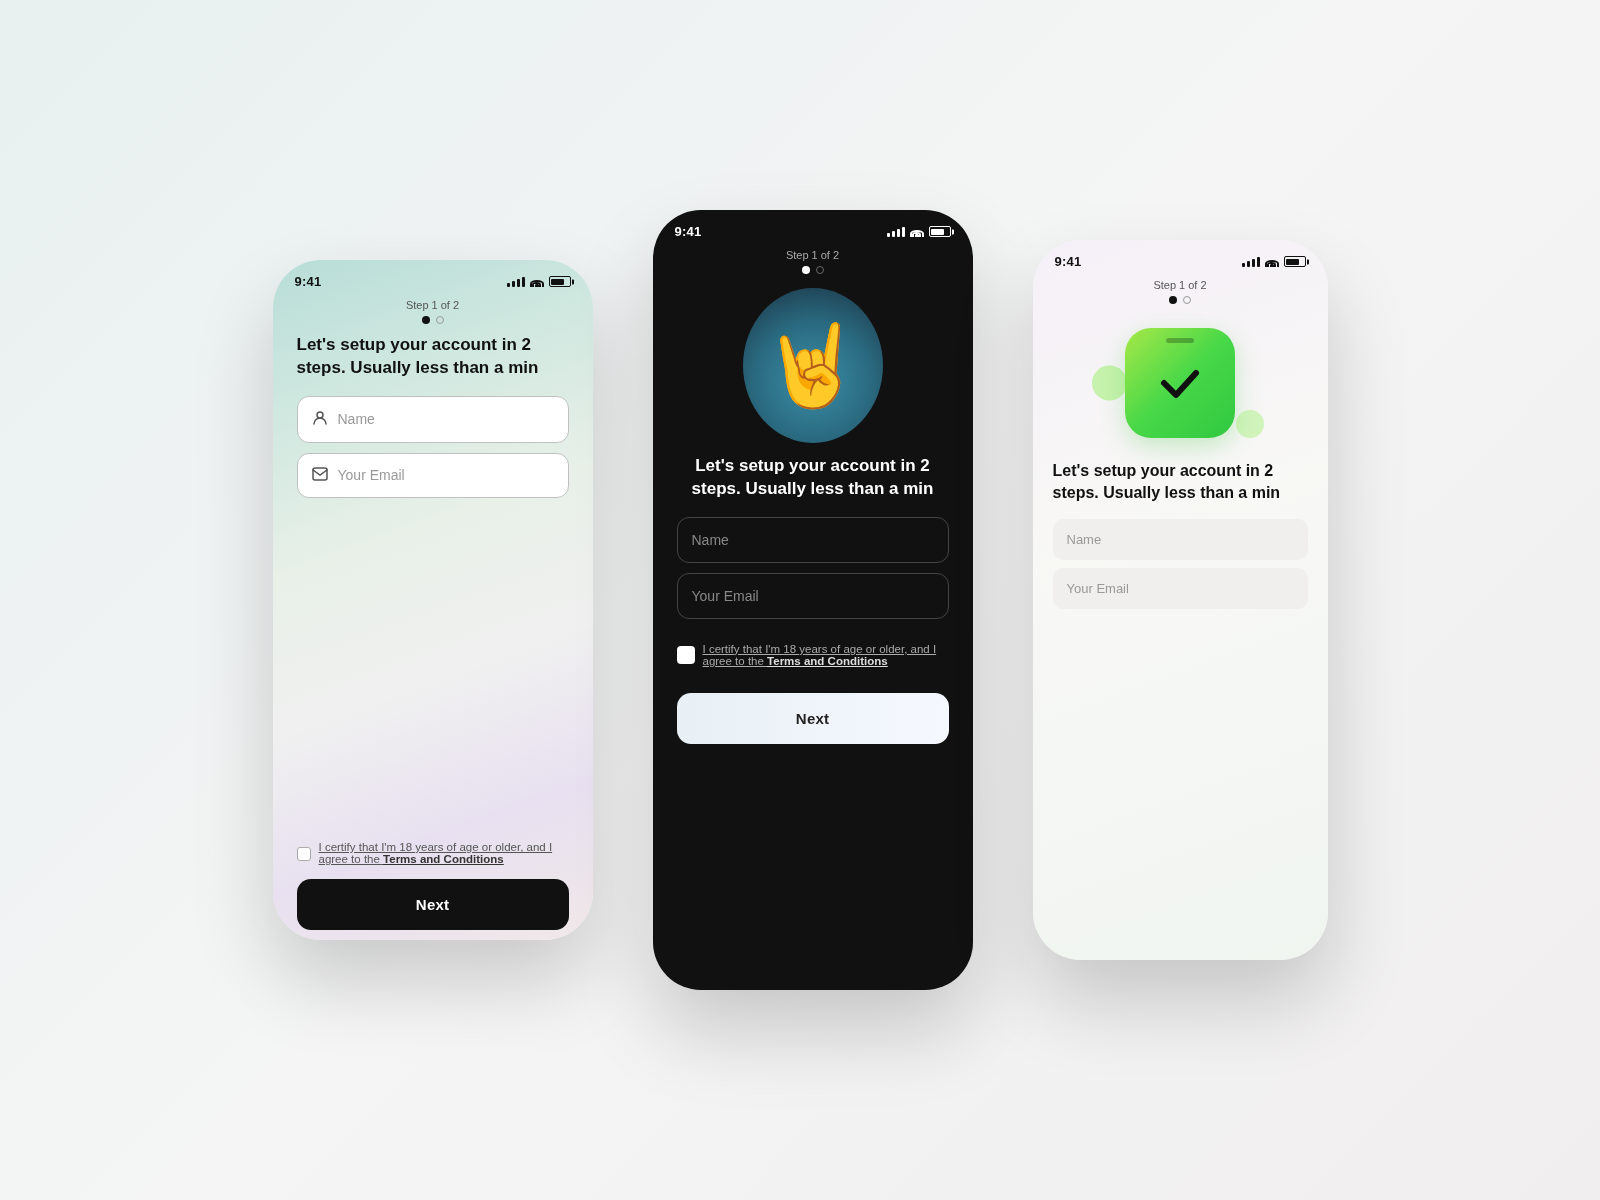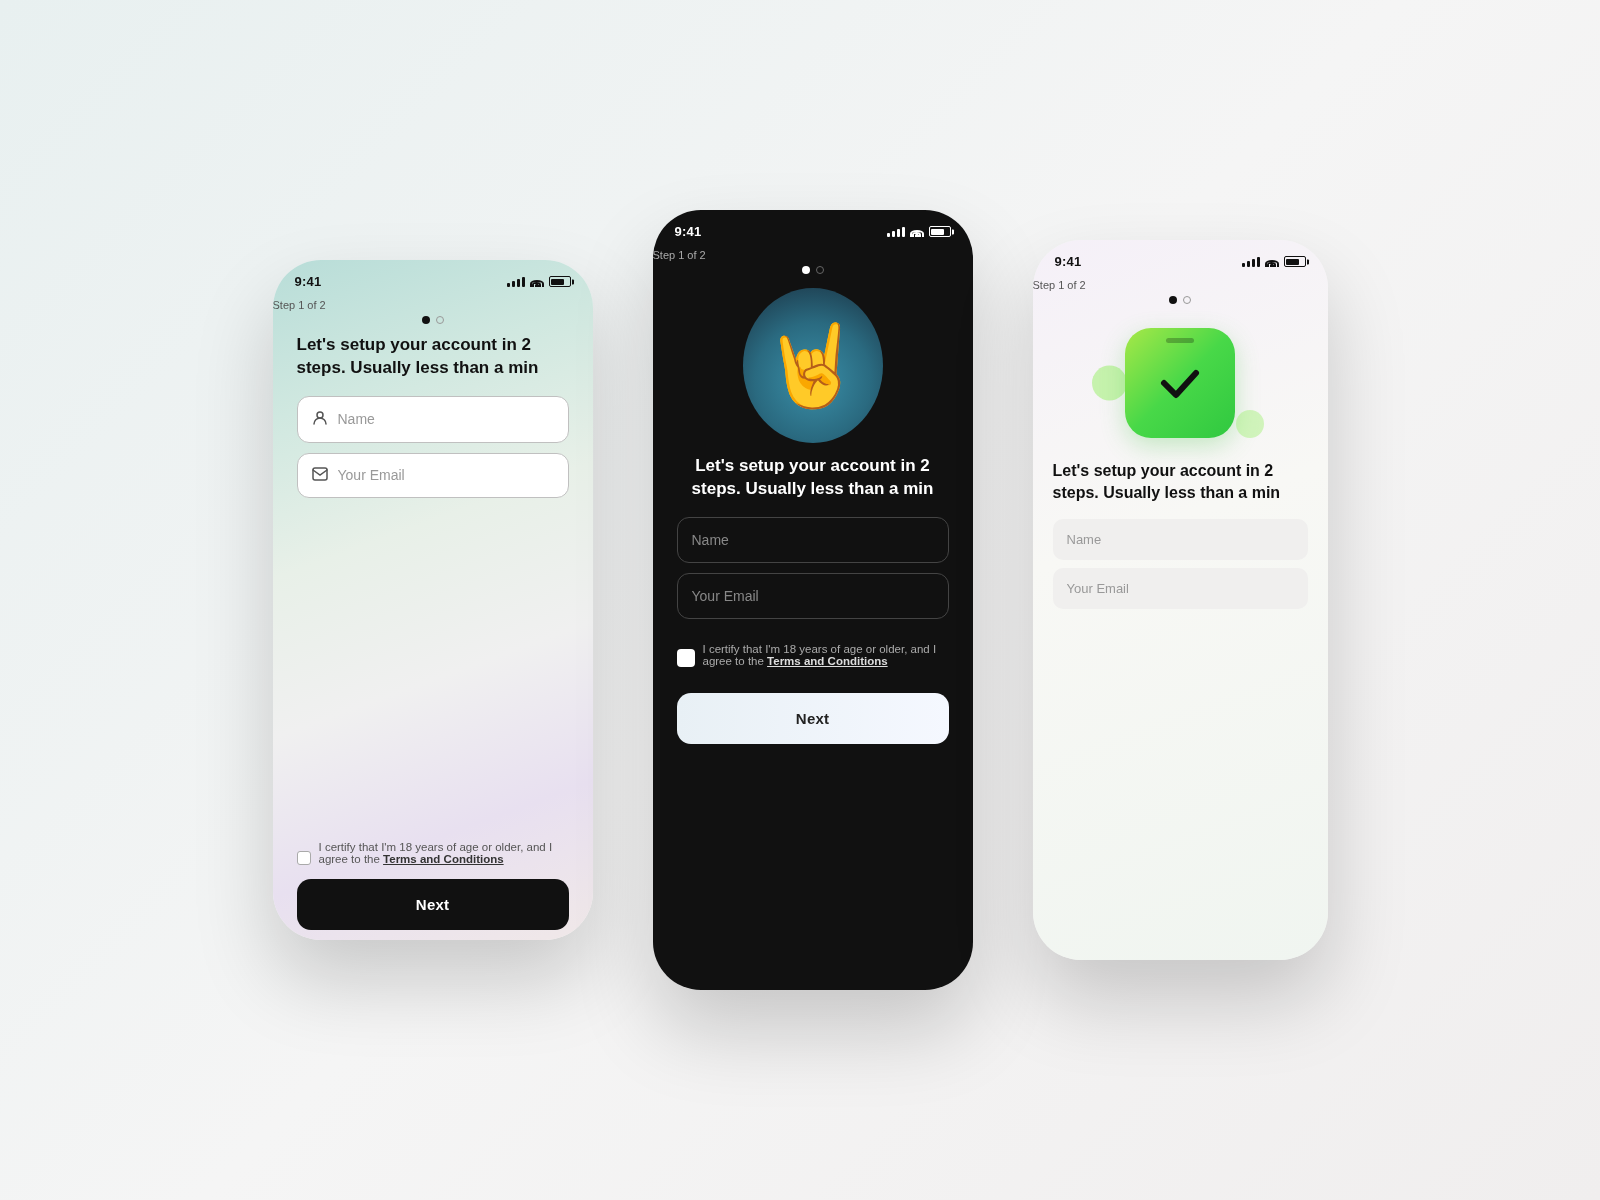--- a/index.html
+++ b/index.html
@@ -123,20 +123,21 @@
     }
     .battery-fill {
       width: 75%;
       height: 100%;
       background: currentColor;
       border-radius: 1px;
     }
 
     
     .step-indicator {
+      text-align: center;
       padding: 4px 0 10px;
     }
     .step-label {
       font-size: 11px;
       font-weight: 500;
       margin-bottom: 5px;
     }
     .phone-light .step-label,
     .phone-offwhite .step-label { color: #555; }
     .phone-dark .step-label { color: #aaa; }
@@ -294,24 +295,25 @@
       flex: 1;
     }
     .phone-offwhite .input-wrapper input::placeholder { color: #999; }
 
     
     .spacer { flex: 1; }
 
     
     .terms-row {
       display: flex;
-      align-items: flex-end;
+      align-items: center;
       gap: 8px;
       margin-bottom: 14px;
       font-size: 11.5px;
+      text-decoration: underline;
     }
     .phone-light .terms-row { color: #555; }
     .phone-dark .terms-row { color: #aaa; }
 
     .checkbox-light {
       width: 14px;
       height: 14px;
       border: 1.5px solid #aaa;
       border-radius: 3px;
       flex-shrink: 0;

